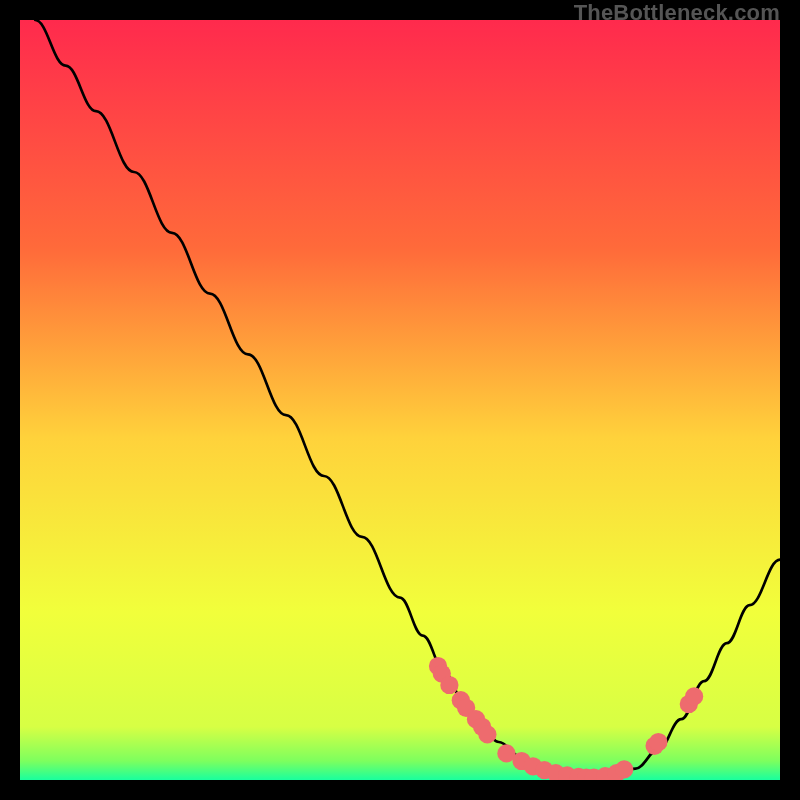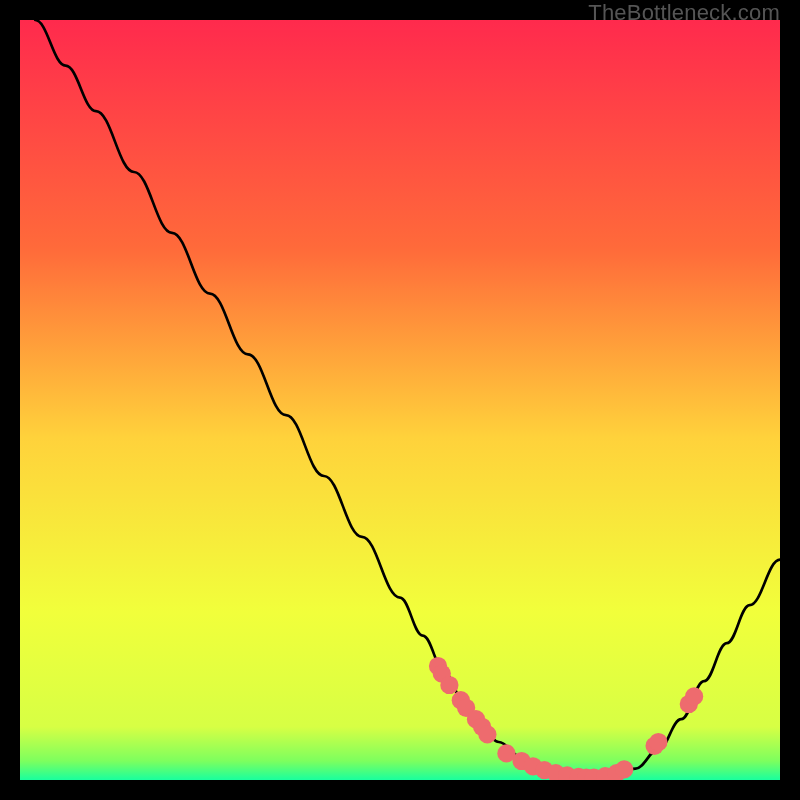--- a/index.html
+++ b/index.html
@@ -2,20 +2,21 @@
 <html><head>
 <meta charset="utf-8">
 <style>
   * { margin: 0; padding: 0; box-sizing: border-box; }
   html, body { width: 800px; height: 800px; overflow: hidden; background: #000; }
   .frame {
     position: relative;
     width: 800px;
     height: 564px;
     background: #000;
+    font-weight: bold;
   }
   .plot {
     position: absolute;
     left: 20px;
     top: 20px;
     width: 760px;
     height: 760px;
   }
   .watermark {
     position: absolute;

